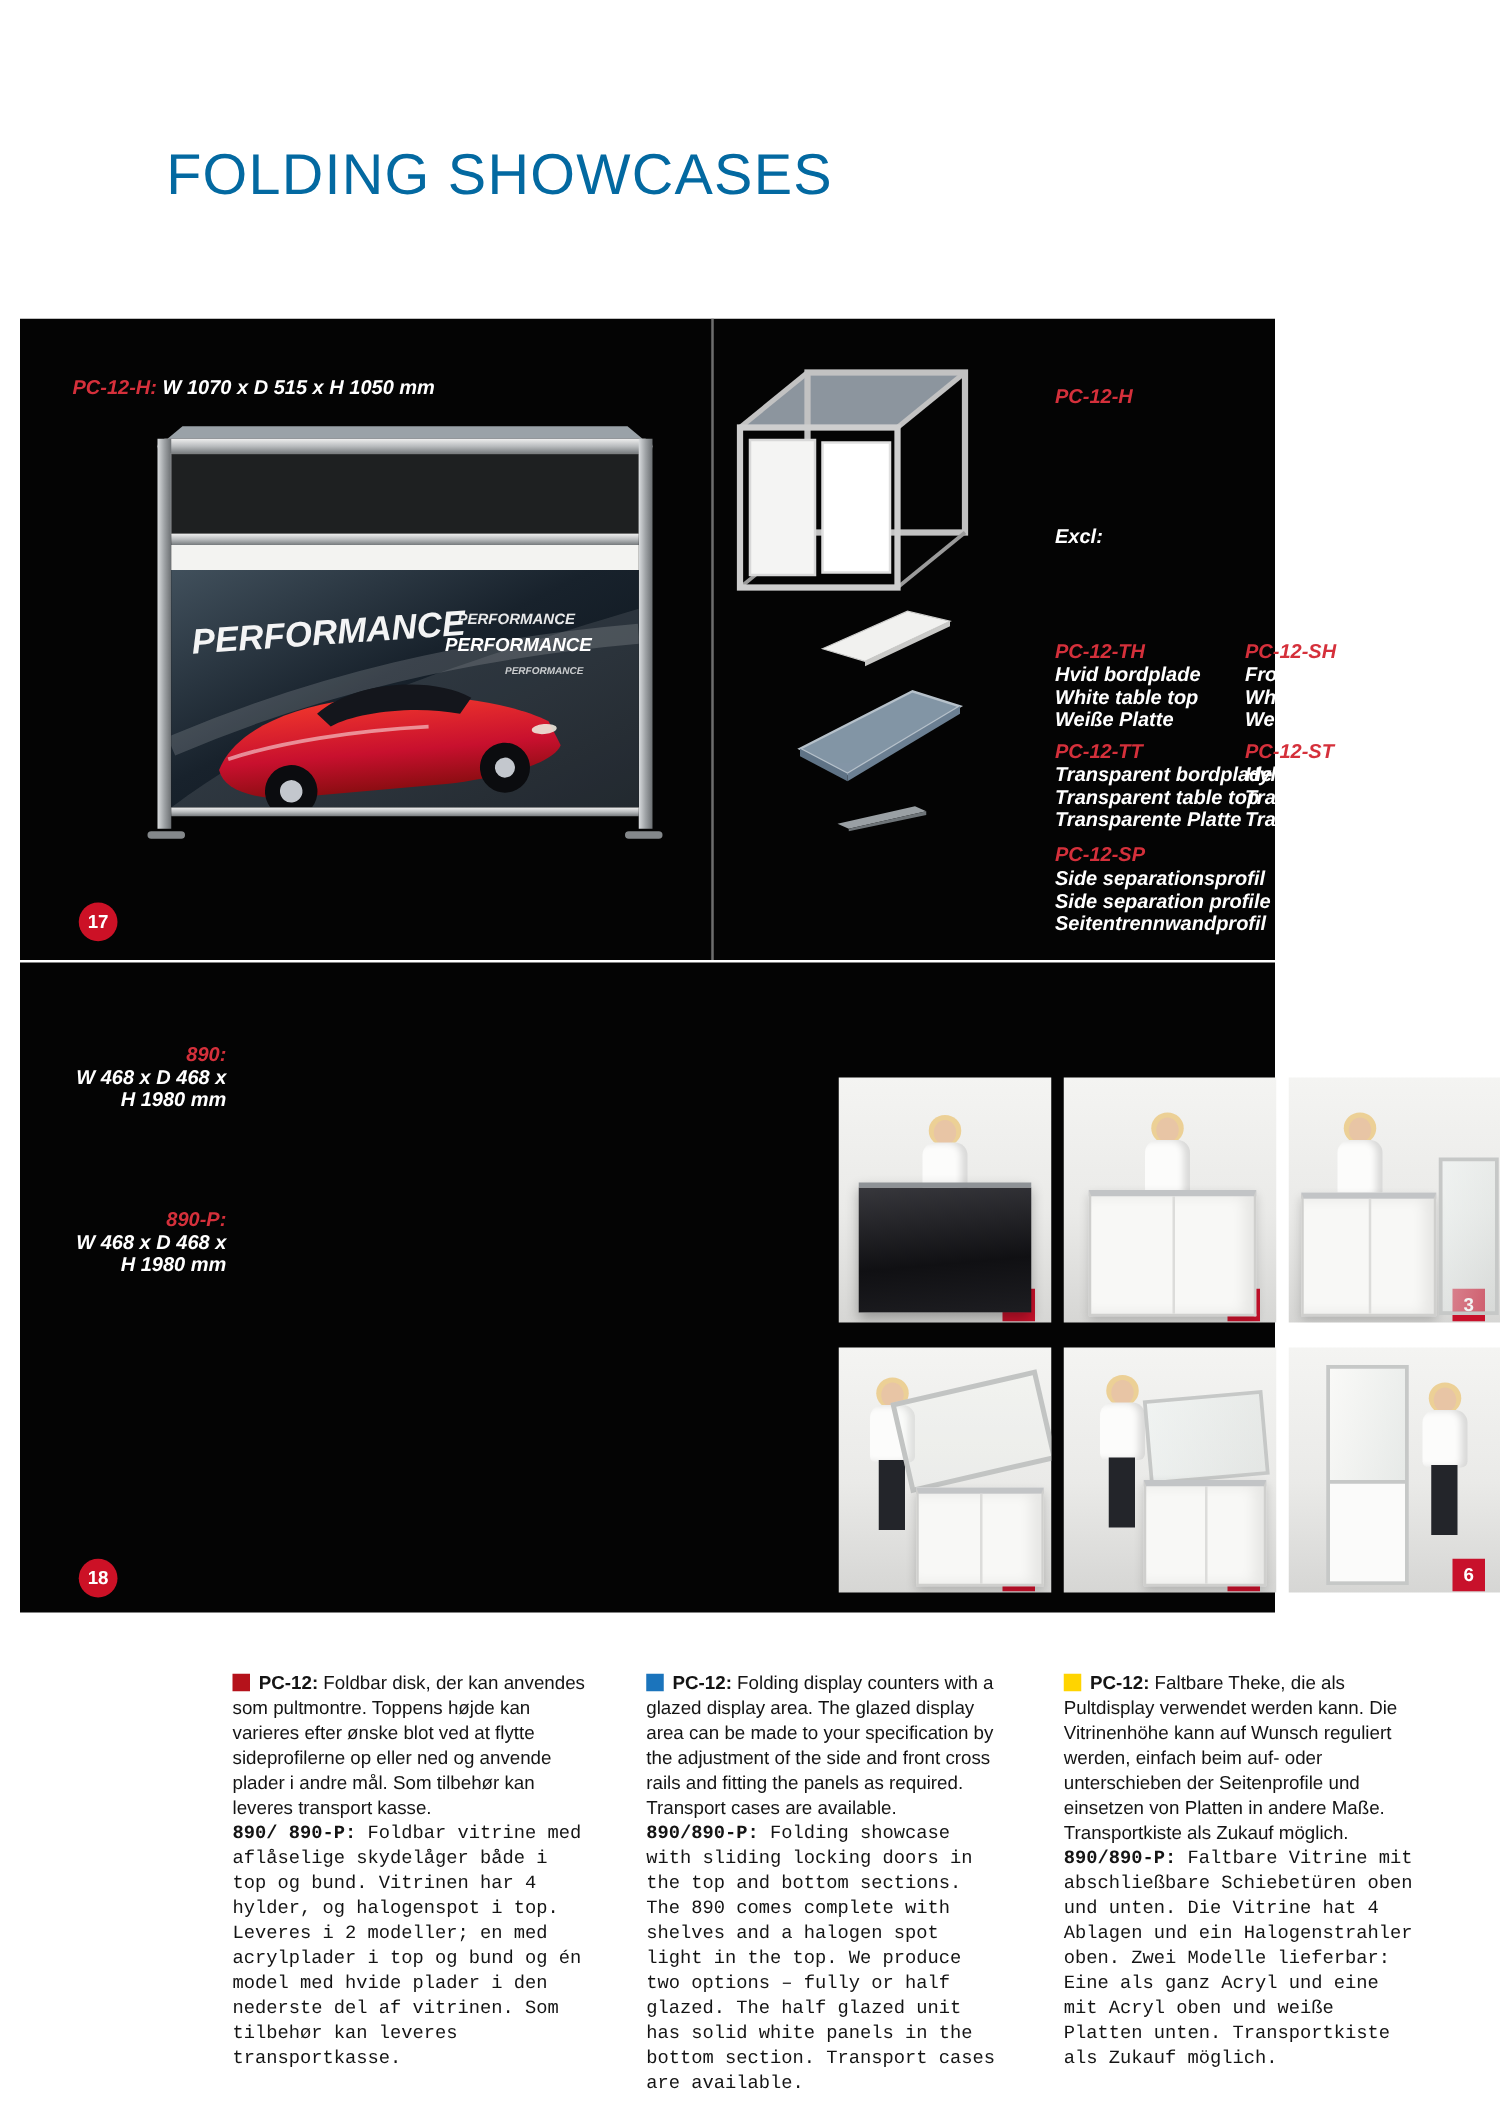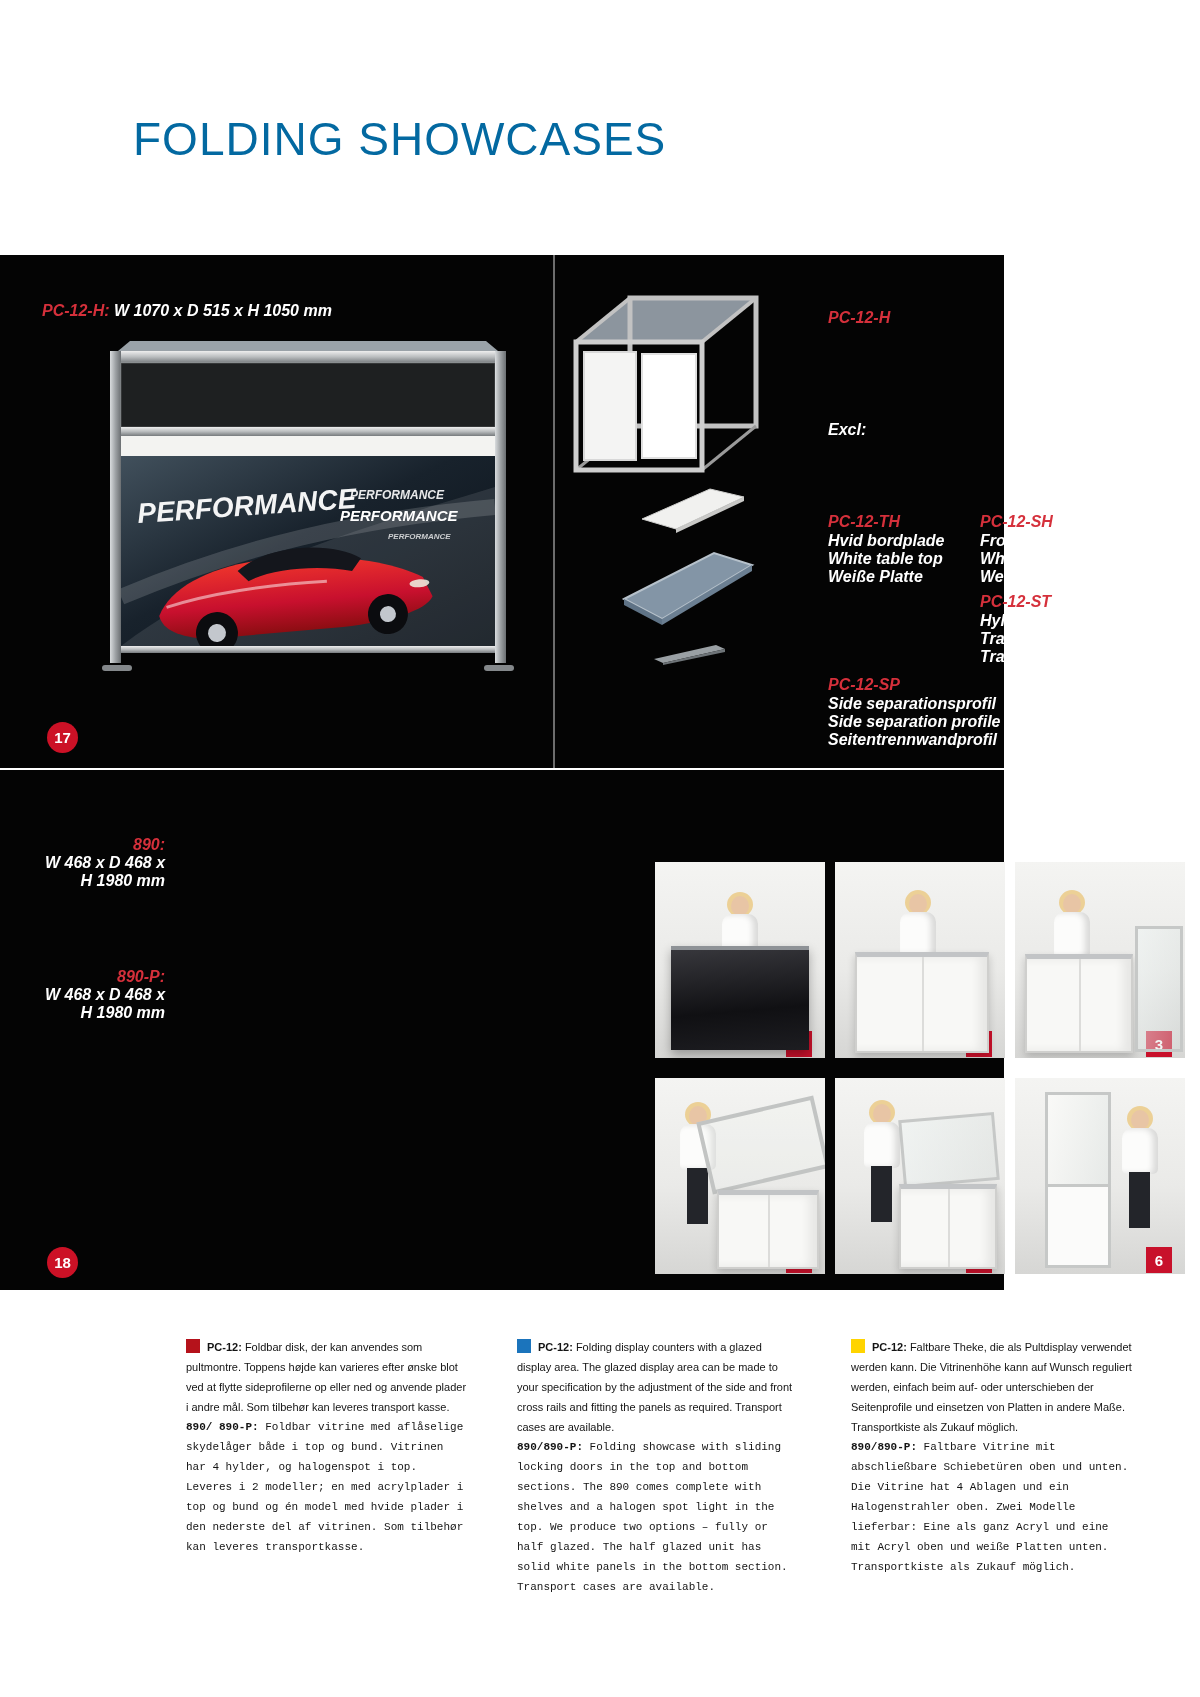--- a/index.html
+++ b/index.html
@@ -3,21 +3,21 @@
 <meta charset="utf-8">
 <title>Folding Showcases</title>
 <style>
   html,body{margin:0;padding:0;background:#fff;}
   #page{position:relative;width:1200px;height:1697px;background:#fff;overflow:hidden;
         font-family:"Liberation Sans",sans-serif;}
   
   .page-title{position:absolute;left:133px;top:112px;font-size:46px;font-weight:400;
               color:#0369a1;letter-spacing:1px;}
   
-  .black-panel{position:absolute;left:0;width:1004px;background:#040404;}
+  .black-panel{position:absolute;left:16px;width:1004px;background:#040404;}
   #panel1{top:255px;height:513px;}
   #panel2{top:770px;height:520px;text-align:right;}
   .vdiv{position:absolute;left:553px;top:0;width:2px;height:100%;background:#6d6d6d;}
   
   .blk-label{position:absolute;font-style:italic;font-weight:700;font-size:16px;line-height:18px;color:#fff;white-space:nowrap;}
   .code-red{color:#d5303b;}
   .list-row{display:flex;}
   .list-row .lbl{width:46px;flex:none;}
   .part-block .pcode{margin-bottom:1px;}
   
@@ -55,21 +55,21 @@
   .white-case{background:#f8f8f6;border:2px solid #cfcfcd;border-top:5px solid #c2c4c6;
               box-shadow:inset -8px 0 10px rgba(0,0,0,.07),0 4px 8px rgba(0,0,0,.18);}
   .white-case:after{content:"";position:absolute;left:50%;top:0;bottom:0;width:2px;background:#dcdcda;}
   .glass-box{border:3px solid #c6c8c7;background:linear-gradient(100deg,rgba(240,245,244,.6),rgba(213,220,218,.35));}
   .case-flat{background:linear-gradient(175deg,#37373c,#101013 60%,#1d1d21);border-top:4px solid #8e9296;
              box-shadow:0 5px 10px rgba(0,0,0,.3);}
   .wire-frame{border:4px solid #c2c4c3;background:rgba(240,244,243,.22);}
   .mini-tower{border:3px solid #c6c8c7;background:linear-gradient(100deg,rgba(250,250,248,.9),rgba(224,229,227,.7));}
   .mini-tower:after{content:"";position:absolute;left:0;right:0;bottom:0;height:46%;background:#fbfbfa;border-top:3px solid #c6c8c7;}
   
-  .fcol{position:absolute;top:1337px;width:282px;font-size:11px;line-height:20px;color:#141414;}
+  .fcol{position:absolute;top:1337px;width:282px;font-size:15px;line-height:20px;color:#141414;}
   .fcol p{margin:0;}
   .fcol .para2{font-family:Liberation Mono, monospace;}
   .lead{font-weight:700;}
   .marker{display:inline-block;width:14px;height:14px;margin-right:7px;vertical-align:-2px;background:#999;}
 </style>
 </head>
 <body>
 
 <div id="page">
 
@@ -181,20 +181,26 @@
     <div class="blk-label list-row" style="left:828px;top:166px;">
       <span class="lbl">Excl:</span>
     </div>
 
     <div class="blk-label part-block" style="left:828px;top:258px;">
       <div class="pcode code-red">PC-12-TH</div>
       <div>Hvid bordplade</div>
       <div>White table top</div>
       <div>Weiße Platte</div>
     </div>
+    <div class="blk-label part-block" style="left:828px;top:338px;">
+      <div class="pcode code-red">PC-12-TT</div>
+      <div>Transparent bordplade</div>
+      <div>Transparent table top</div>
+      <div>Transparente Platte</div>
+    </div>
     <div class="blk-label part-block" style="left:828px;top:421px;">
       <div class="pcode code-red">PC-12-SP</div>
       <div>Side separationsprofil</div>
       <div>Side separation profile</div>
       <div>Seitentrennwandprofil</div>
     </div>
 
     <div class="blk-label part-block" style="left:980px;top:258px;">
       <div class="pcode code-red">PC-12-SH</div>
       <div>Front af hvid bordplade</div>

